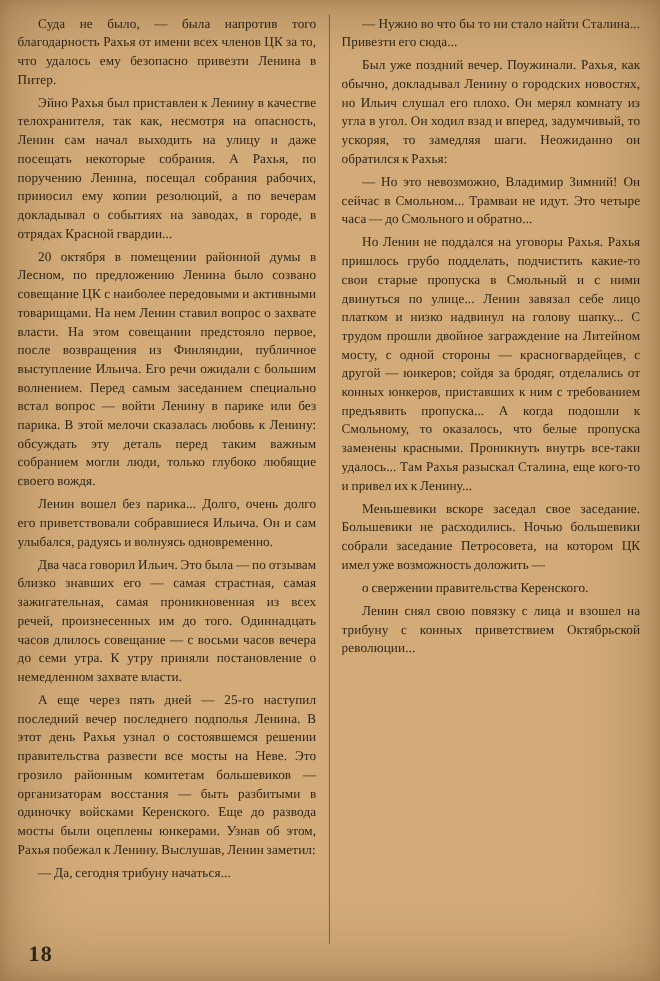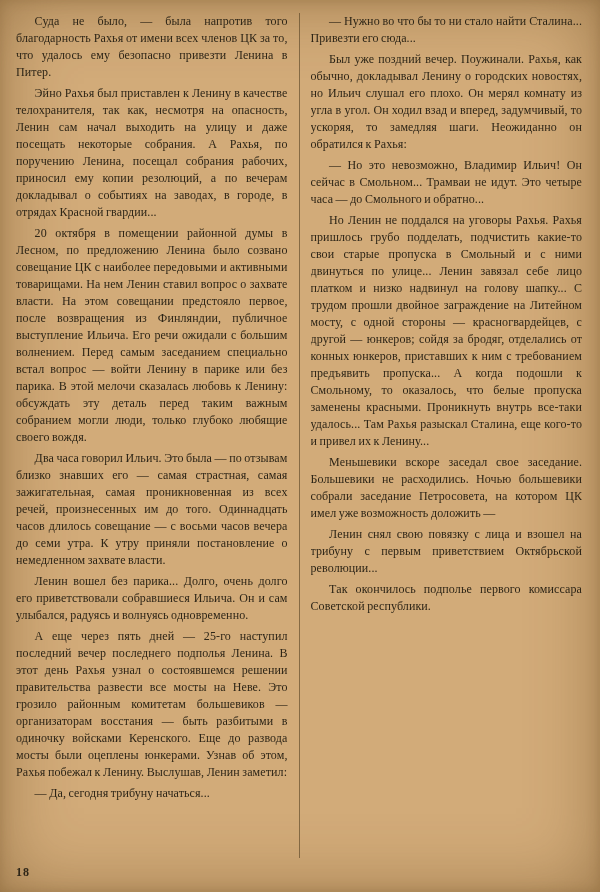--- a/index.html
+++ b/index.html
@@ -45,52 +45,52 @@
   .col p {
     margin: 0;
     padding: 0;
     text-indent: 1.55em;
   }
   .col p + p {
     margin-top: 4px;
   }
   .page-number {
     position: absolute;
-    left: 16px;
+    left: 26px;
     bottom: 12px;
-    font-size: 12px;
+    font-size: 20px;
     font-weight: bold;
     letter-spacing: 1px;
     color: #2d2517;
   }
 </style>
 </head>
 <body>
 
 <div class="page">
   <div class="columns">
 
     <div class="col" lang="ru">
       <p>Суда не было, — была напротив того благодарность Рахья от имени всех членов ЦК за то, что удалось ему безопасно привезти Ленина в Питер.</p>
       <p>Эйно Рахья был приставлен к Ленину в качестве телохранителя, так как, несмотря на опасность, Ленин сам начал выходить на улицу и даже посещать некоторые собрания. А Рахья, по поручению Ленина, посещал собрания рабочих, приносил ему копии резолюций, а по вечерам докладывал о событиях на заводах, в городе, в отрядах Красной гвардии...</p>
       <p>20 октября в помещении районной думы в Лесном, по предложению Ленина было созвано совещание ЦК с наиболее передовыми и активными товарищами. На нем Ленин ставил вопрос о захвате власти. На этом совещании предстояло первое, после возвращения из Финляндии, публичное выступление Ильича. Его речи ожидали с большим волнением. Перед самым заседанием специально встал вопрос — войти Ленину в парике или без парика. В этой мелочи сказалась любовь к Ленину: обсуждать эту деталь перед таким важным собранием могли люди, только глубоко любящие своего вождя.</p>
+      <p>Ленин вошел без парика... Долго, очень долго его приветствовали собравшиеся Ильича. Он и сам улыбался, радуясь и волнуясь одновременно.</p>
       <p>Два часа говорил Ильич. Это была — по отзывам близко знавших его — самая страстная, самая зажигательная, самая проникновенная из всех речей, произнесенных им до того. Одиннадцать часов длилось совещание — с восьми часов вечера до семи утра. К утру приняли постановление о немедленном захвате власти.</p>
-      <p>Ленин вошел без парика... Долго, очень долго его приветствовали собравшиеся Ильича. Он и сам улыбался, радуясь и волнуясь одновременно.</p>
       <p>А еще через пять дней — 25-го наступил последний вечер последнего подполья Ленина. В этот день Рахья узнал о состоявшемся решении правительства развести все мосты на Неве. Это грозило районным комитетам большевиков — организаторам восстания — быть разбитыми в одиночку войсками Керенского. Еще до развода мосты были оцеплены юнкерами. Узнав об этом, Рахья побежал к Ленину. Выслушав, Ленин заметил:</p>
       <p>— Да, сегодня трибуну начаться...</p>
     </div>
 
     <div class="divider"></div>
 
     <div class="col" lang="ru">
       <p>— Нужно во что бы то ни стало найти Сталина... Привезти его сюда...</p>
       <p>Был уже поздний вечер. Поужинали. Рахья, как обычно, докладывал Ленину о городских новостях, но Ильич слушал его плохо. Он мерял комнату из угла в угол. Он ходил взад и вперед, задумчивый, то ускоряя, то замедляя шаги. Неожиданно он обратился к Рахья:</p>
-      <p>— Но это невозможно, Владимир Ильич! Он сейчас в Смольном... Трамваи не идут. Это четыре часа — до Смольного и обратно...</p>
+      <p>— Но это невозможно, Владимир Зимний! Он сейчас в Смольном... Трамваи не идут. Это четыре часа — до Смольного и обратно...</p>
       <p>Но Ленин не поддался на уговоры Рахья. Рахья пришлось грубо подделать, подчистить какие-то свои старые пропуска в Смольный и с ними двинуться по улице... Ленин завязал себе лицо платком и низко надвинул на голову шапку... С трудом прошли двойное заграждение на Литейном мосту, с одной стороны — красногвардейцев, с другой — юнкеров; сойдя за бродяг, отделались от конных юнкеров, приставших к ним с требованием предъявить пропуска... А когда подошли к Смольному, то оказалось, что белые пропуска заменены красными. Проникнуть внутрь все-таки удалось... Там Рахья разыскал Сталина, еще кого-то и привел их к Ленину...</p>
       <p>Меньшевики вскоре заседал свое заседание. Большевики не расходились. Ночью большевики собрали заседание Петросовета, на котором ЦК имел уже возможность доложить —</p>
-      <p>Ленин снял свою повязку с лица и взошел на трибуну с первым приветствием Октябрьской революции...</p>
-      <p>Так окончилось подполье первого комиссара Советской республики.</p>
+      <p>о свержении правительства Керенского.</p>
+      <p>Ленин снял свою повязку с лица и взошел на трибуну с конных приветствием Октябрьской революции...</p>
     </div>
 
   </div>
 
   <div class="page-number">18</div>
 </div>
 
 </body></html>

